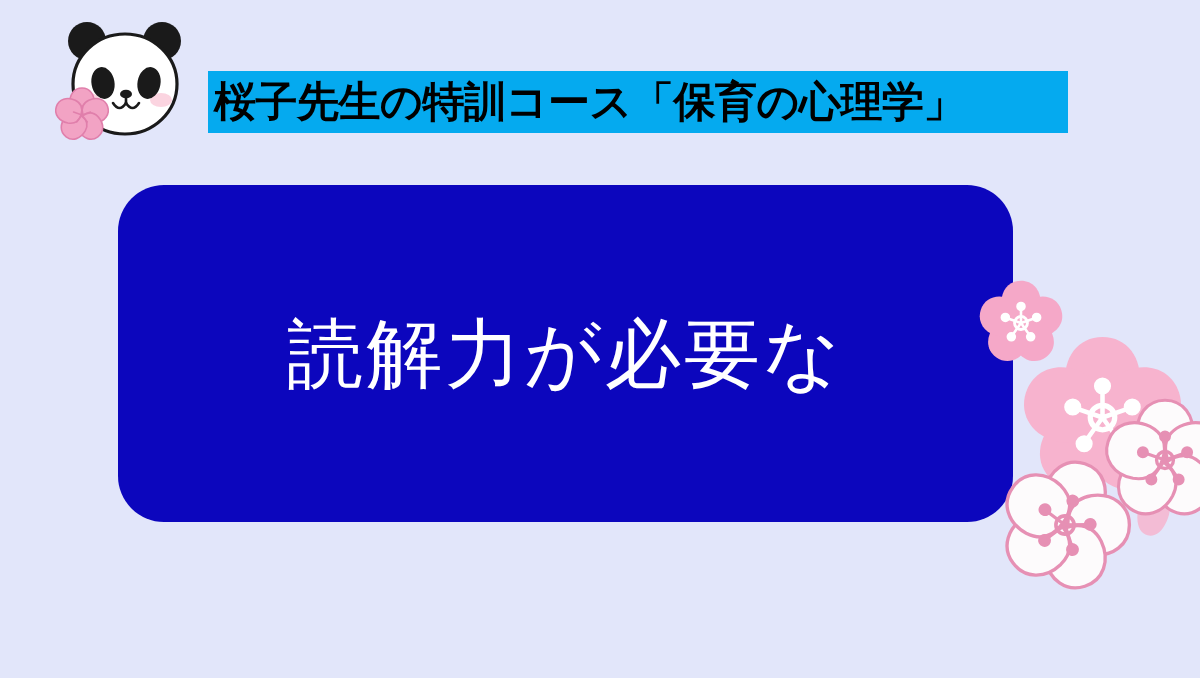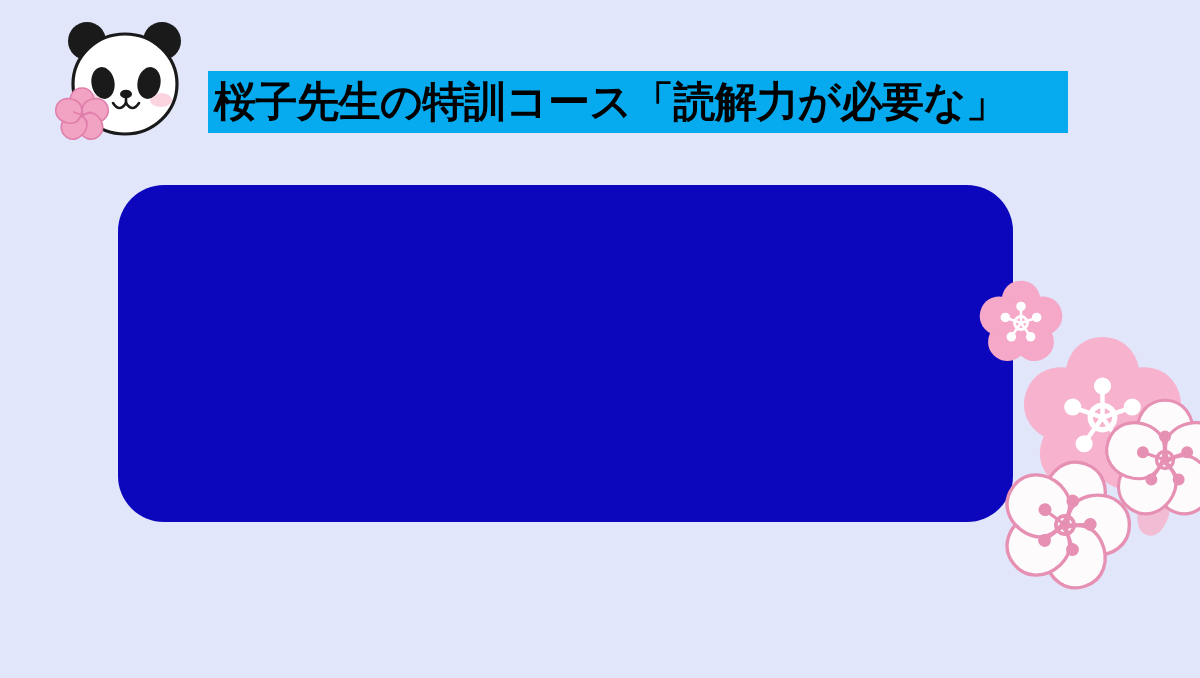--- a/index.html
+++ b/index.html
@@ -139,25 +139,26 @@
             <line x1="0" y1="0" x2="8.5" y2="-3"></line>
             <line x1="0" y1="0" x2="5.3" y2="7"></line>
             <line x1="0" y1="0" x2="-5.3" y2="7"></line>
             <line x1="0" y1="0" x2="-8.5" y2="-3"></line>
           </g>
         </g>
       </svg>
     </div>
 
     <div id="course-title-bar">
-      <span id="course-title-text">桜子先生の特訓コース「読解力が必要な」</span>
+      <span id="course-title-text">桜子先生の特訓コース「保育の心理学」</span>
     </div>
   </div>
 
   <div id="main-card">
+    <div class="card-line">読解力が必要な</div>
   </div>
 
   <svg class="sakura" id="sakura-pink-large" viewBox="-50 -50 100 100" xmlns="http://www.w3.org/2000/svg">
     <g fill="#f7b3ce">
       <path d="M0,-46 C14,-46 23,-34 21,-19 C19,-7 11,-2 0,-2 C-11,-2 -19,-7 -21,-19 C-23,-34 -14,-46 0,-46 Z"></path>
       <path d="M0,-46 C14,-46 23,-34 21,-19 C19,-7 11,-2 0,-2 C-11,-2 -19,-7 -21,-19 C-23,-34 -14,-46 0,-46 Z" transform="rotate(72)"></path>
       <path d="M0,-46 C14,-46 23,-34 21,-19 C19,-7 11,-2 0,-2 C-11,-2 -19,-7 -21,-19 C-23,-34 -14,-46 0,-46 Z" transform="rotate(144)"></path>
       <path d="M0,-46 C14,-46 23,-34 21,-19 C19,-7 11,-2 0,-2 C-11,-2 -19,-7 -21,-19 C-23,-34 -14,-46 0,-46 Z" transform="rotate(216)"></path>
       <path d="M0,-46 C14,-46 23,-34 21,-19 C19,-7 11,-2 0,-2 C-11,-2 -19,-7 -21,-19 C-23,-34 -14,-46 0,-46 Z" transform="rotate(288)"></path>
     </g>

